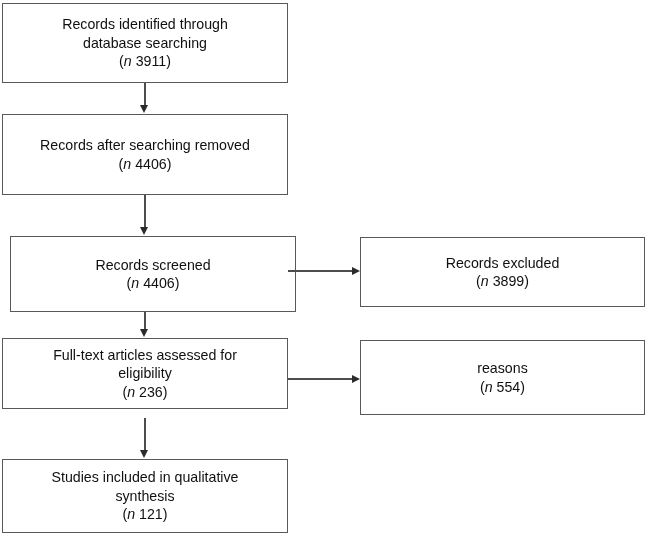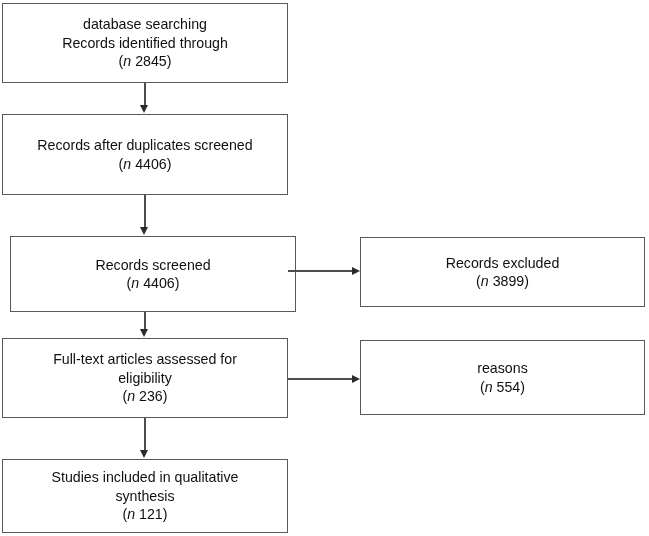--- a/index.html
+++ b/index.html
@@ -41,21 +41,21 @@
     display: block;
     white-space: nowrap;
   }
   .count-line .n-italic {
     font-style: italic;
   }
   
   #box-identified  { left: 2px;  top: 3px;   width: 286px; height: 80px; }
   #box-duplicates  { left: 2px;  top: 114px; width: 286px; height: 81px; }
   #box-screened    { left: 10px;  top: 236px; width: 286px; height: 76px; }
-  #box-fulltext    { left: 2px;  top: 338px; width: 286px; height: 80px; }
+  #box-fulltext    { left: 2px;  top: 338px; width: 286px; height: 71px; }
   #box-included    { left: 2px;  top: 459px; width: 286px; height: 74px; }
   
   #box-excluded-records  { left: 360px; top: 237px; width: 285px; height: 70px; }
   #box-excluded-fulltext { left: 360px; top: 340px; width: 285px; height: 75px; }
 
   
   .conn-v {
     position: absolute;
     width: 1.8px;
     background: #4d4d4d;
@@ -100,30 +100,30 @@
   #arrow-h-1{ top: 266.5px; }
   #conn-h-2 { top: 378px; }
   #arrow-h-2{ top: 374.5px; }
 </style>
 </head>
 <body>
 
 <div id="flow-root">
 
   <div class="flow-box" id="box-identified">
+    <span class="box-line">Records identified through</span>
     <span class="box-line">database searching</span>
-    <span class="box-line">Records identified through</span>
-    <span class="count-line"><span>(</span><span class="n-italic">n</span><span> 2845</span><span>)</span></span>
+    <span class="count-line"><span>(</span><span class="n-italic">n</span><span> 3911</span><span>)</span></span>
   </div>
 
   <div class="conn-v" id="conn-v-1"></div>
   <div class="arrow-down" id="arrow-1"></div>
 
   <div class="flow-box" id="box-duplicates">
-    <span class="box-line">Records after duplicates screened</span>
+    <span class="box-line">Records after searching removed</span>
     <span class="count-line"><span>(</span><span class="n-italic">n</span><span> 4406</span><span>)</span></span>
   </div>
 
   <div class="conn-v" id="conn-v-2"></div>
   <div class="arrow-down" id="arrow-2"></div>
 
   <div class="flow-box" id="box-screened">
     <span class="box-line">Records screened</span>
     <span class="count-line"><span>(</span><span class="n-italic">n</span><span> 4406</span><span>)</span></span>
   </div>

